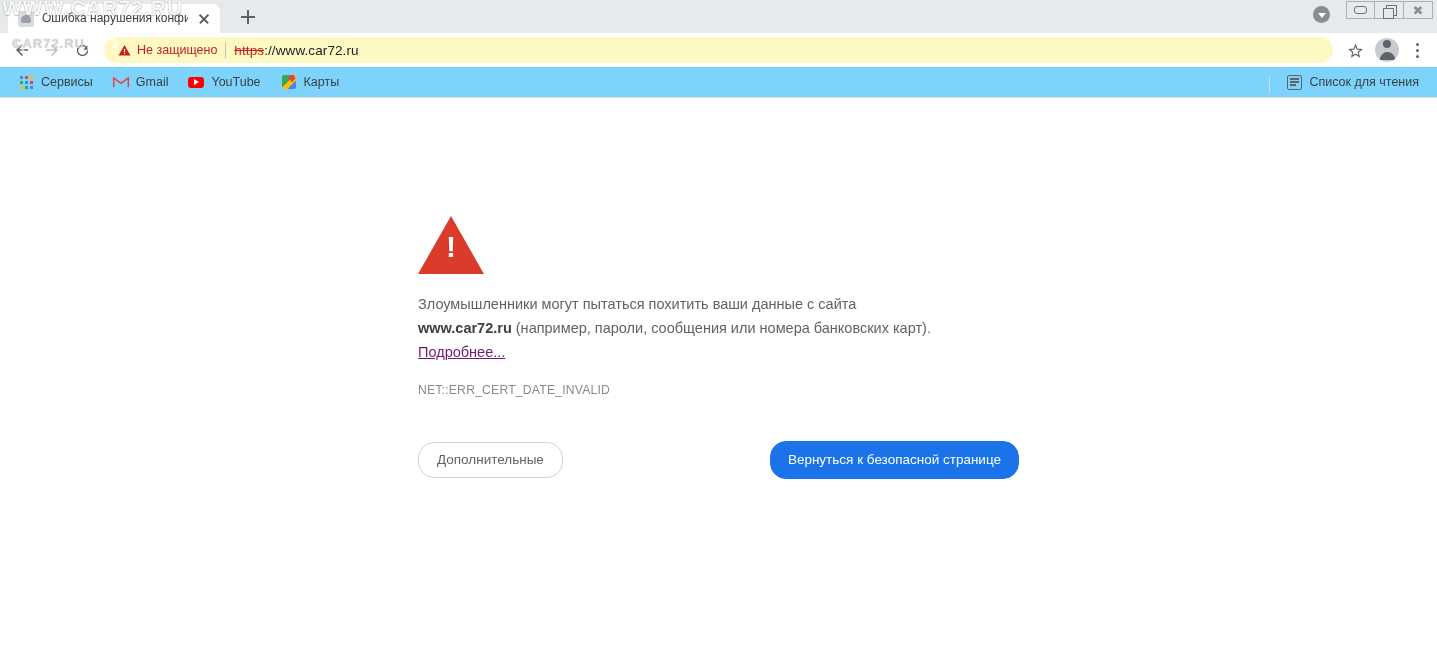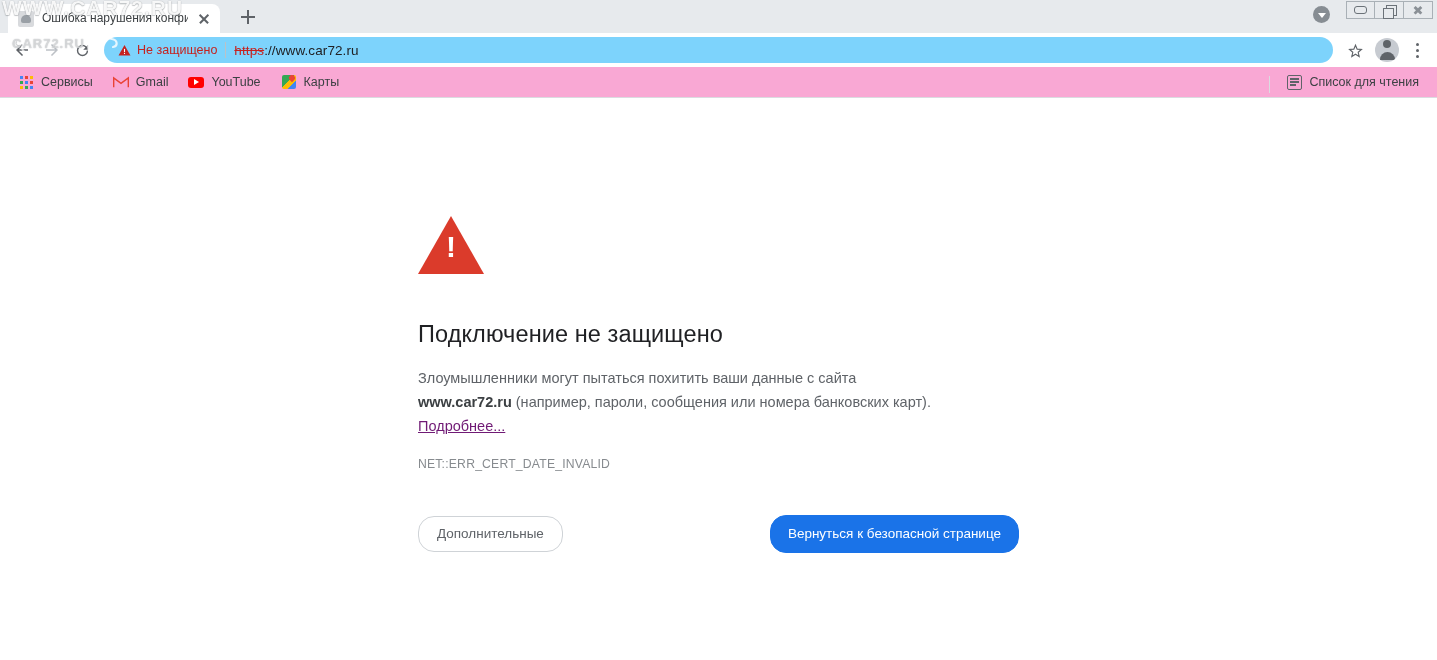--- a/index.html
+++ b/index.html
@@ -197,21 +197,21 @@
     color: #5f6368;
     flex: 0 0 auto;
   }
   .navbtn.disabled { color: #bdc1c6; }
 
   .omnibox {
     flex: 1 1 auto;
     height: 26px;
     margin-left: 6px;
     margin-right: 6px;
-    background: #7dd3fc;
+    background: #fef9c3;
     border-radius: 13px;
     display: flex;
     align-items: center;
     padding: 0 14px;
     box-sizing: border-box;
     gap: 8px;
     cursor: text;
     font-size: 13px;
   }
   .not-secure {
@@ -275,21 +275,21 @@
     align-items: center; justify-content: center;
     gap: 3px;
     cursor: pointer;
   }
   .dots i { width: 3px; height: 3px; border-radius: 50%; background: #5f6368; display:block;}
 
   
   .bookmarks {
     position: relative;
     height: 31px;
-    background: #f9a8d4;
+    background: #7dd3fc;
     border-bottom: 1px solid #dadce0;
     display: flex;
     align-items: center;
     padding: 0 10px;
     box-sizing: border-box;
     gap: 4px;
   }
   .bm {
     display: flex;
     align-items: center;
@@ -632,21 +632,20 @@
         <span>Список для чтения</span>
       </div>
     </div>
   </div>
 
   <div class="page">
     <div class="interstitial">
 
       <div class="warn-icon"></div>
 
-      <div class="headline">Подключение не защищено</div>
 
       <div class="body-text"><span>Злоумышленники могут пытаться похитить ваши данные с сайта </span><b>www.car72.ru</b><span> (например, пароли, сообщения или номера банковских карт). </span><span class="learn-more">Подробнее...</span></div>
 
       <div class="errcode">NET::ERR_CERT_DATE_INVALID</div>
 
       <div class="btn-row">
         <button class="btn-secondary">Дополнительные</button>
         <button class="btn-primary">Вернуться к безопасной странице</button>
       </div>
     </div>

